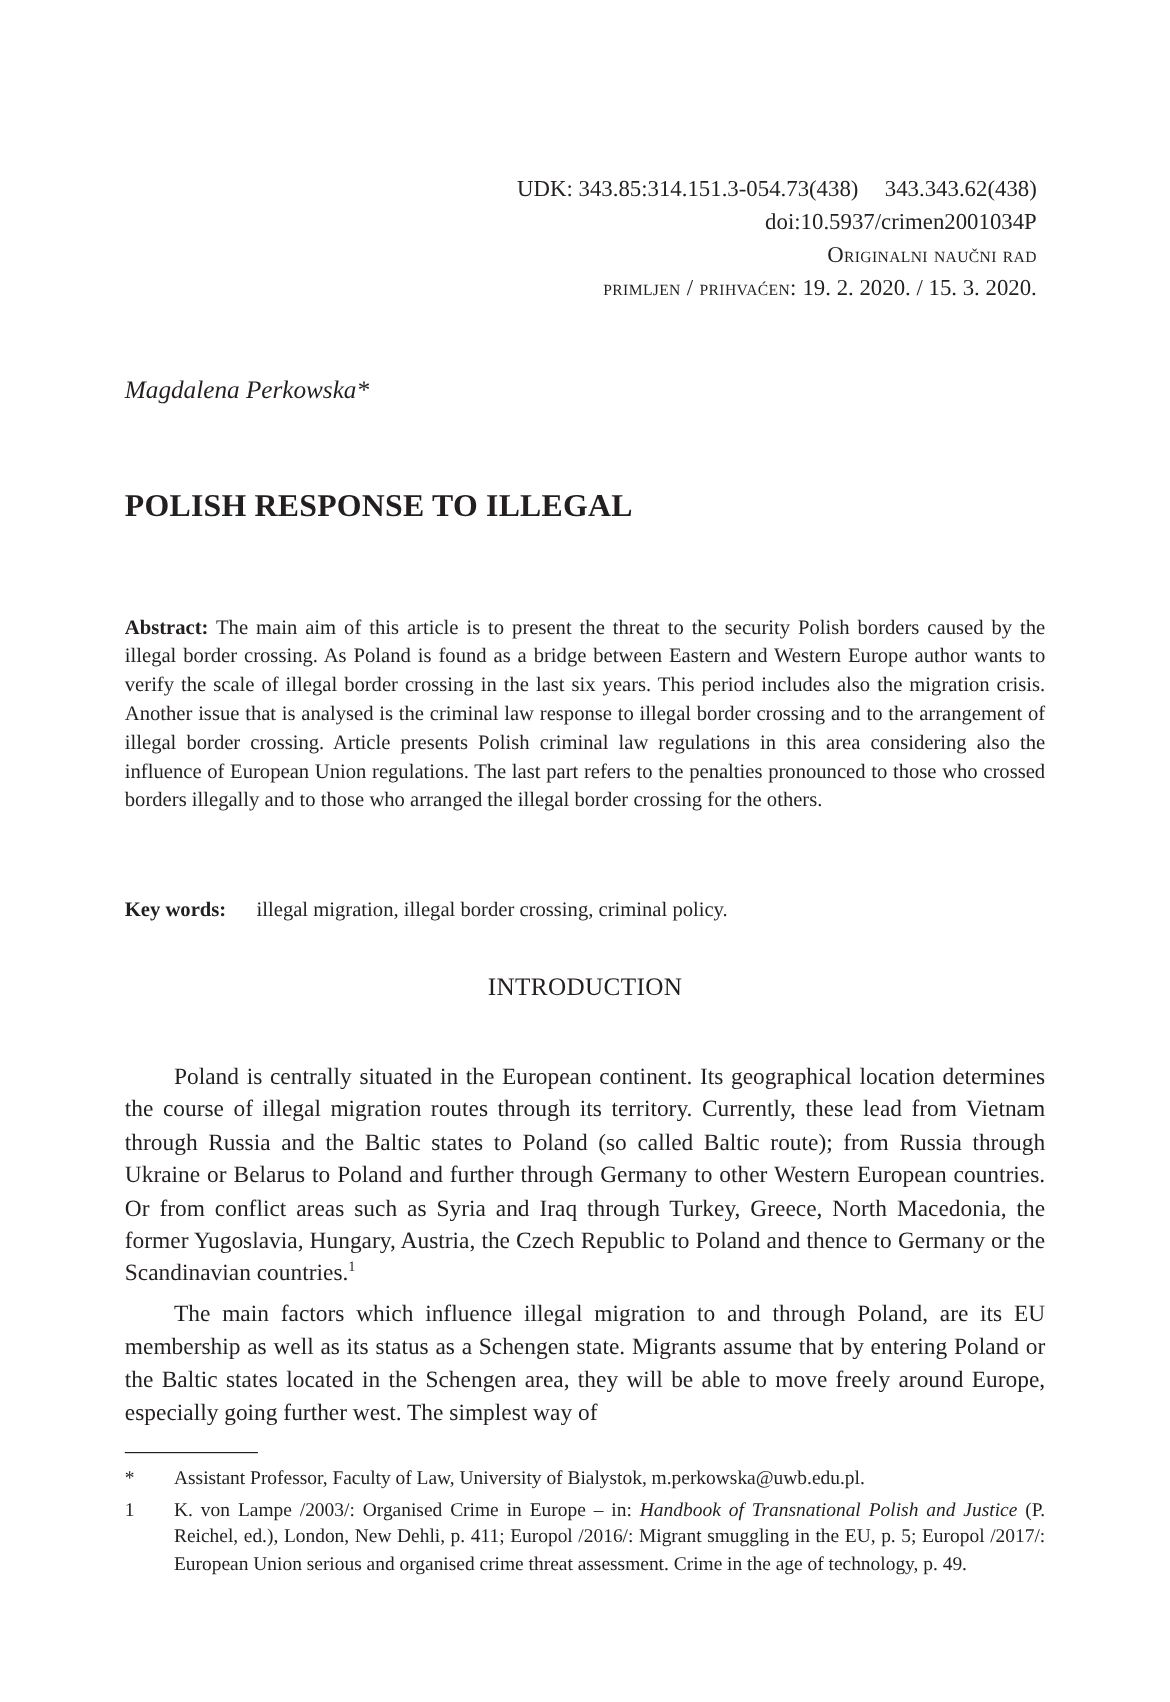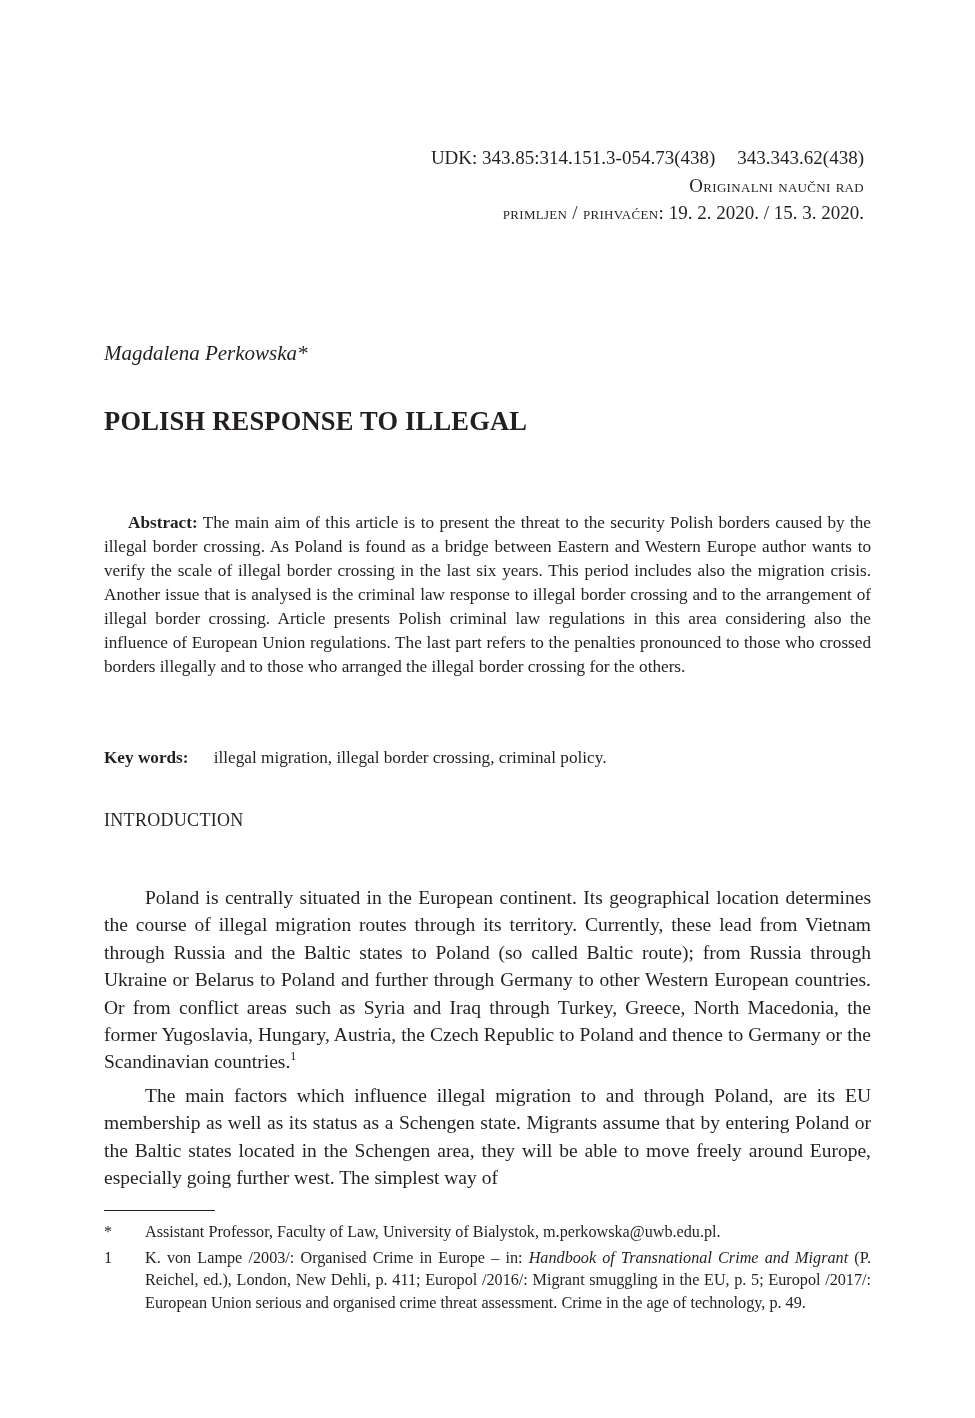--- a/index.html
+++ b/index.html
@@ -1,46 +1,47 @@
 <!DOCTYPE html>
 <html><head>
 <meta charset="utf-8">
 <style>
   html, body { margin: 0; padding: 0; background: #ffffff; }
   body { width: 975px; height: 1418px; position: relative; overflow: hidden;
     font-family: "Liberation Serif", "DejaVu Serif", serif; color: #231f20; }
   .meta { position: absolute; right: 111px; top: 144px; text-align: right; font-size: 19px; line-height: 27.5px; }
   .meta .sc { font-variant: small-caps; letter-spacing: 0.3px; }
   .meta .udk span + span { margin-left: 22px; }
-  .author { position: absolute; left: 104px; top: 313px; font-style: italic; font-size: 21px; margin-top: 28px; }
+  .author { position: absolute; left: 104px; top: 313px; font-style: italic; font-size: 21px; }
   .title { position: absolute; left: 104px; width: 767px; top: 404px; text-align: left;
     font-weight: bold; font-size: 26.5px; line-height: 35px; letter-spacing: 0.2px; }
   .abstract { position: absolute; left: 104px; width: 767px; top: 511px; font-size: 17.2px;
     line-height: 24px; text-align: justify; }
-  .abstract b { font-weight: bold; margin-left: 24px; }
+  .abstract b { font-weight: bold; }
   .keywords { position: absolute; left: 104px; width: 767px; top: 746px; font-size: 17.2px; line-height: 24px; }
   .keywords b { margin-right: 21px; }
-  .section { position: absolute; left: 104px; width: 767px; top: 810px; text-align: left; font-size: 18px; letter-spacing: 0.3px; }
+  .section { position: absolute; left: 104px; width: 767px; top: 810px; text-align: center; font-size: 21px; letter-spacing: 0.3px; }
   .body { position: absolute; left: 104px; width: 767px; top: 884px; font-size: 19.5px; line-height: 27.4px; text-align: justify; }
   .body p { margin: 0 0 6px 0; text-indent: 41px; }
   .body sup { font-size: 12px; line-height: 0; vertical-align: 8px; }
   .rule { position: absolute; left: 104px; top: 1210px; width: 111px; border-top: 1.5px solid #231f20; }
   .footnotes { position: absolute; left: 104px; width: 767px; top: 1221px; font-size: 16.2px; line-height: 22.5px; }
   .fn { display: flex; margin-bottom: 3px; }
   .fn .mark { width: 41px; flex: 0 0 41px; }
   .fn .txt { flex: 1; text-align: justify; }
   .fn i { font-style: italic; }
 </style>
 </head>
 <body>
 
 <div class="meta">
   <div class="udk">
     <span>UDK: 343.85:314.151.3-054.73(438)</span><span>343.343.62(438)</span>
   </div>
+  <div>doi:10.5937/crimen2001034P</div>
   <div class="sc">Originalni naučni rad</div>
   <div>
     <span class="sc">primljen / prihvaćen:</span>
     <span>19. 2. 2020. / 15. 3. 2020.</span>
   </div>
 </div>
 
 <div class="author">Magdalena Perkowska*</div>
 
 <div class="title">
@@ -66,15 +67,15 @@
 
 <div class="rule"></div>
 
 <div class="footnotes">
   <div class="fn">
     <span class="mark">*</span>
     <span class="txt">Assistant Professor, Faculty of Law, University of Bialystok, m.perkowska@uwb.edu.pl.</span>
   </div>
   <div class="fn">
     <span class="mark">1</span>
-    <span class="txt"><span>K. von Lampe /2003/: Organised Crime in Europe – in: </span><i>Handbook of Transnational Crime and Migrant</i><span> (P. Reichel, ed.), London, New Dehli, p. 411; Europol /2016/: Migrant smuggling in the EU, p. 5; Europol /2017/: European Union serious and organised crime threat assessment. Crime in the age of technology, p. 49.</span></span>
+    <span class="txt"><span>K. von Lampe /2003/: Organised Crime in Europe – in: </span><i>Handbook of Transnational Polish and Justice</i><span> (P. Reichel, ed.), London, New Dehli, p. 411; Europol /2016/: Migrant smuggling in the EU, p. 5; Europol /2017/: European Union serious and organised crime threat assessment. Crime in the age of technology, p. 49.</span></span>
   </div>
 </div>
 
 </body></html>

